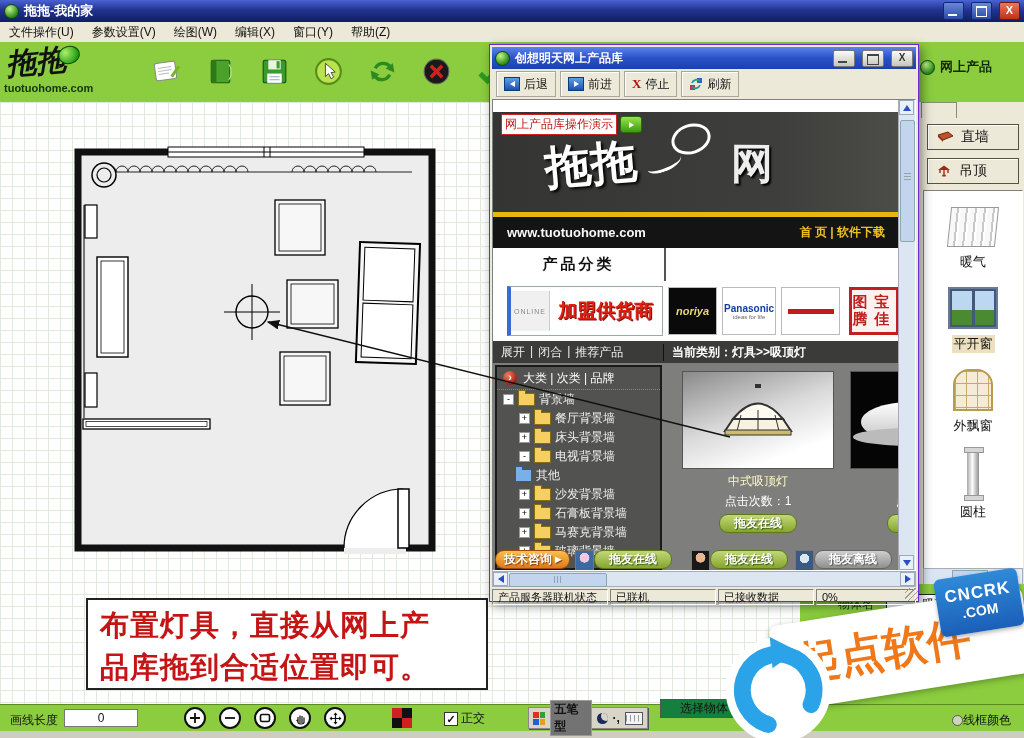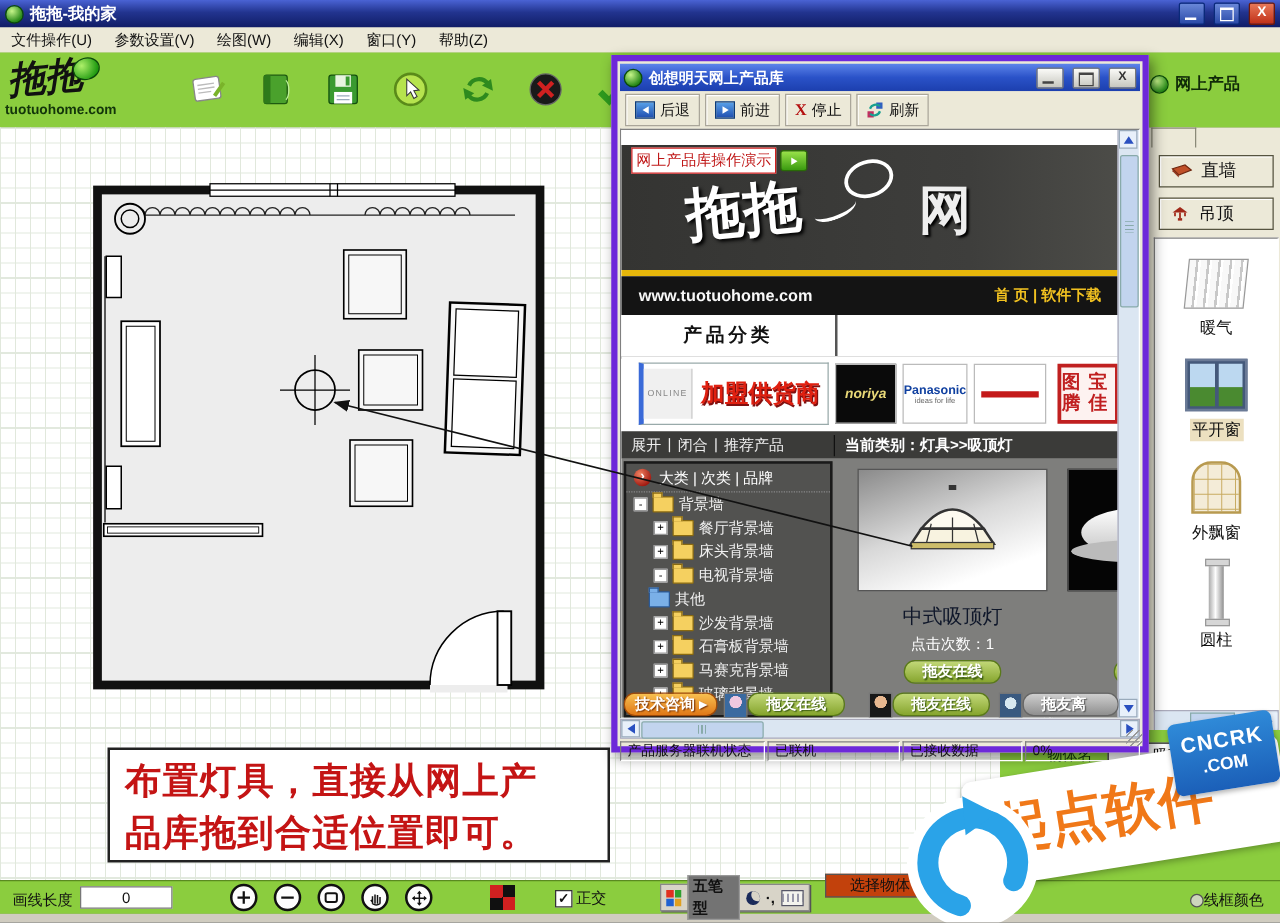--- a/index.html
+++ b/index.html
@@ -98,28 +98,28 @@
   .ime{left:528px;top:2px;width:120px;height:22px;background:#d8d4c8;border:1px solid #888;
     box-shadow:1px 1px 0 #555;display:flex;align-items:center;gap:5px;padding:0 4px;box-sizing:border-box;}
   .wlogo{width:13px;height:13px;display:grid;grid-template:1fr 1fr / 1fr 1fr;gap:1px;}
   .wlogo i{display:block;}
   .imeName{font-size:12px;font-weight:bold;border:1px solid #999;background:#737373;padding:0 3px;}
   .moon{width:11px;height:11px;border-radius:50%;background:#1a2a5a;position:relative;overflow:hidden;}
   .moon::after{content:"";position:absolute;left:4px;top:-2px;width:10px;height:10px;border-radius:50%;background:#d8d4c8;}
   .punct::before{content:"·,";font-weight:bold;}
   .kbd{width:17px;height:11px;border:1px solid #556;background:#f4f4ee;
     background-image:repeating-linear-gradient(90deg,#99a 0 1px,transparent 1px 4px);background-size:100% 60%;background-position:0 2px;background-repeat:no-repeat;}
-  .selField{left:660px;top:-6px;width:86px;height:17px;background:#c2410c;border:1px solid #555;
+  .selField{left:660px;top:-6px;width:86px;height:17px;background:#15803d;border:1px solid #555;
     font-size:12px;line-height:17px;text-align:center;}
   .wire{left:952px;top:7px;display:flex;align-items:center;gap:0;font-size:12px;}
   .dot{width:9px;height:9px;border-radius:50%;border:1px solid #555;background:#cdd6bd;}
   .bottomstrip{left:0;top:730px;width:1024px;height:8px;background:#d0ccc0;border-top:1px solid #9a968a;}
 
   
-  .dialog{left:489px;top:44px;width:430px;height:558px;background:#ece9d8;border:5px solid #6d28d9;
+  .dialog{left:489px;top:44px;width:430px;height:558px;background:#ece9d8;border:1px solid #6d28d9;
     box-shadow:3px 4px 10px rgba(0,0,0,.45);z-index:10;box-sizing:border-box;padding:2px;}
   .dtitle{height:22px;background:linear-gradient(180deg,#5d84ea 0%,#2a52c8 50%,#1c3fae 100%);
     display:flex;align-items:center;gap:5px;padding:0 3px;}
   .dtitle .t{color:#fff;font-weight:bold;font-size:12px;flex:1;}
   .silverbtn{width:20px;height:15px;border:1px solid #777;border-radius:2px;background:linear-gradient(#fbfbf8,#c6c6be);
     color:#333;font-size:10px;line-height:13px;text-align:center;font-weight:bold;position:relative;margin-left:2px;}
   .smin::after{content:"";position:absolute;left:4px;bottom:3px;width:9px;height:2px;background:#444;}
   .smax::after{content:"";position:absolute;left:4px;top:3px;width:10px;height:8px;border:1px solid #444;border-top-width:2px;}
   .dtoolbar{height:30px;background:#ece9d8;display:flex;align-items:center;gap:4px;padding:0 4px;border-bottom:1px solid #c8c4b0;}
   .dbtn{height:24px;border:1px solid #aaa69a;background:#ece9d8;box-shadow:inset 1px 1px 0 #fff;
@@ -182,21 +182,21 @@
   .folder{width:15px;height:11px;background:#f5d060;border:1px solid #8a6a10;border-radius:1px;position:relative;flex:0 0 auto;}
   .folder::before{content:"";position:absolute;top:-4px;left:-1px;width:6px;height:3px;background:#f5d060;border:1px solid #8a6a10;border-bottom:none;}
   .folder.blue{background:#7ab0e8;border-color:#2a5a98;}
   .folder.blue::before{background:#7ab0e8;border-color:#2a5a98;}
   .pad1{padding-left:6px;}.pad2{padding-left:22px;}.pad3{padding-left:18px;}
   .prodcard{position:absolute;top:8px;width:152px;text-align:center;}
   .pimg{width:150px;height:96px;border:1px solid #555;background:linear-gradient(160deg,#8a8a8a 0%,#d8d8d8 45%,#fff 80%);position:relative;overflow:hidden;}
   .pimg.dark{background:#050505;}
   .dome2a{position:absolute;left:10px;top:30px;width:100px;height:40px;border-radius:50%;background:linear-gradient(#fff,#c2c2c2);}
   .dome2b{position:absolute;left:2px;top:56px;width:116px;height:18px;border-radius:50%;background:#bbb;}
-  .pname{color:#0f172a;font-size:16px;margin-top:10px;}
+  .pname{color:#fef9c3;font-size:12px;margin-top:4px;}
   .pclicks{color:#fff;font-size:12px;margin-top:3px;}
   .pill{display:inline-block;height:17px;line-height:17px;border-radius:9px;padding:0 14px;margin-top:4px;
     font-size:12px;font-weight:bold;color:#fff;}
   .pgreen{background:linear-gradient(#c2d878,#86a52e);border:1px solid #5a7a1a;text-shadow:1px 1px 1px #3a5a10;}
   .pgray{background:linear-gradient(#cfcfcf,#8f8f8f);border:1px solid #666;text-shadow:1px 1px 1px #555;}
   .porange{background:linear-gradient(#f8c050,#e07818);border:1px solid #a04a08;text-shadow:1px 1px 1px #803808;}
   .contact{position:absolute;left:2px;right:0;bottom:1px;height:21px;z-index:2;}
   .contact .pill{position:absolute;top:0;margin-top:0;}
   .avatar{position:absolute;top:0;width:17px;height:19px;border:1px solid #777;}
   .av1{background:radial-gradient(circle at 50% 35%,#f0c8e0 32%,#3a6aa0 34%);}

